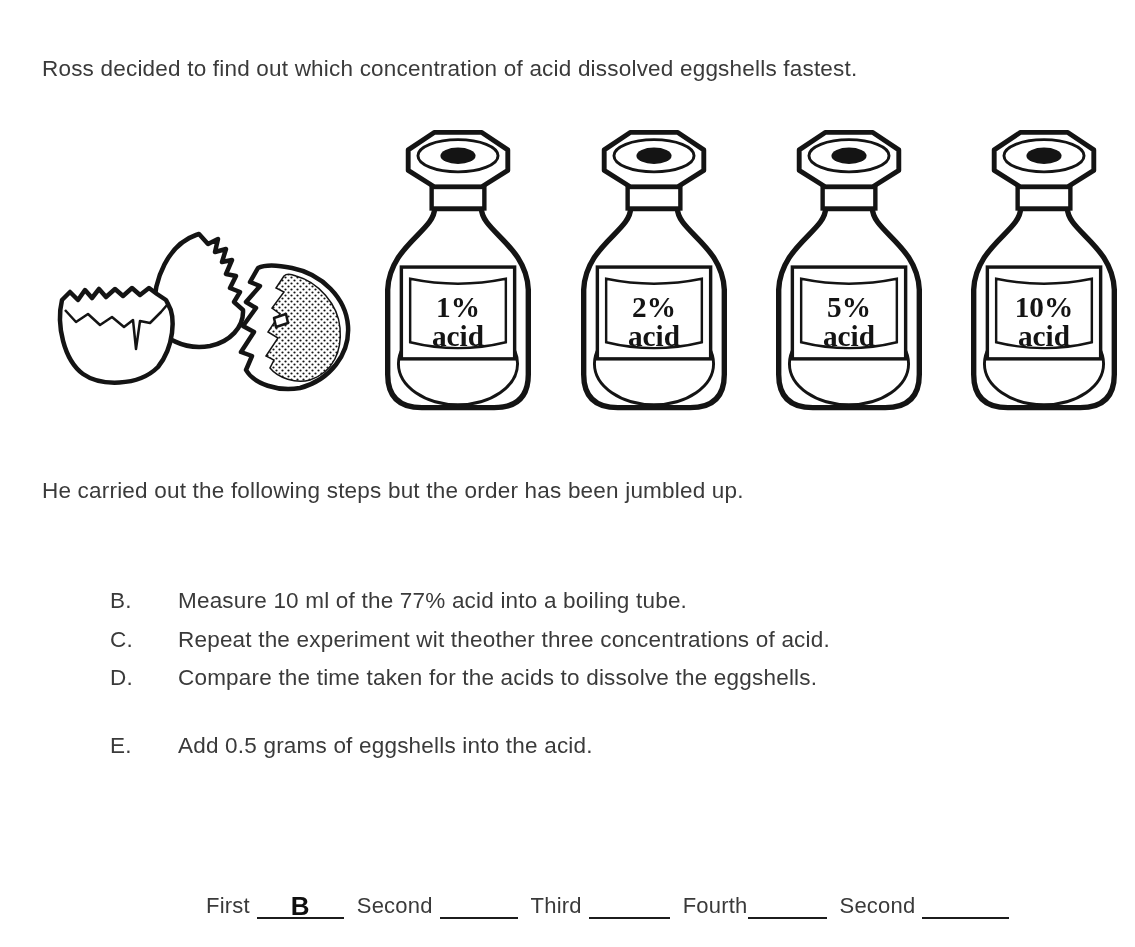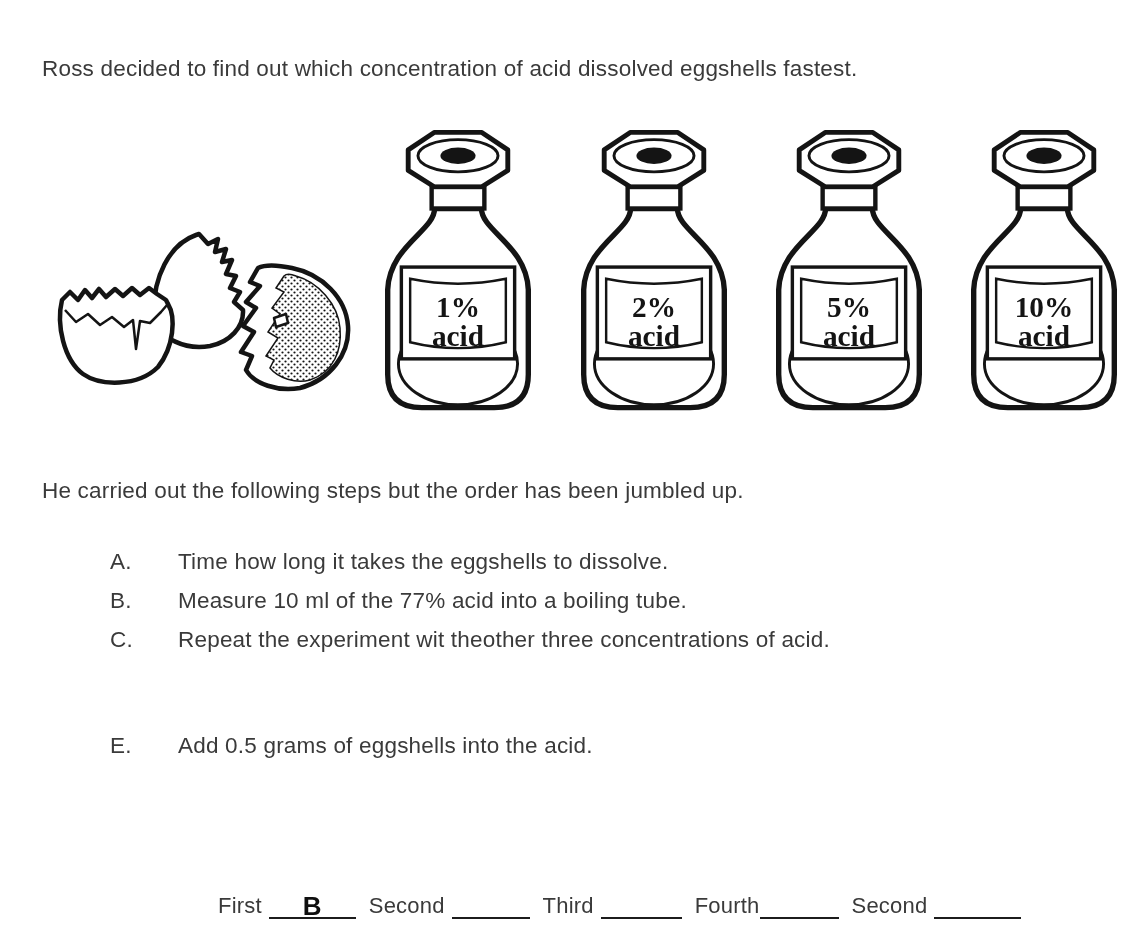--- a/index.html
+++ b/index.html
@@ -32,21 +32,21 @@
   .bottle{position:absolute;top:120px;width:166px;height:300px;}
   .bottle.b1{left:355px}
   .bottle.b2{left:551px}
   .bottle.b3{left:746px}
   .bottle.b4{left:941px}
   .bottle text{
     font-family:"Liberation Serif","DejaVu Serif",serif;
     font-weight:bold;font-size:30px;fill:#141414;
   }
   .answer-row{
-    position:absolute;left:198px;top:890px;
+    position:absolute;left:186px;top:890px;
     display:flex;align-items:flex-end;
     font-size:22px;letter-spacing:.2px;color:#3a3a3a;
   }
   .slot{display:flex;align-items:flex-end;}
   .slot-label{line-height:27px;margin-right:7px;white-space:nowrap;}
   .blank{
     display:inline-block;height:27px;
     border-bottom:2.5px solid #1c1c1c;
     text-align:center;margin-right:13px;
   }
@@ -151,29 +151,29 @@
     <g>
       <path d="M61,9 L109,9 L136,27 L136,48 L109,65 L61,65 L34,48 L34,27 Z" fill="#ffffff" stroke="#141414" stroke-width="5" stroke-linejoin="round"></path>
       <ellipse cx="85" cy="33" rx="41" ry="16.5" fill="none" stroke="#141414" stroke-width="3"></ellipse>
       <ellipse cx="85" cy="33" rx="18" ry="8.5" fill="#141414"></ellipse>
       <rect x="58" y="65" width="54" height="22" fill="#ffffff" stroke="#141414" stroke-width="4.5"></rect>
     </g>
   </svg>
 
   <p class="para jumbled">He carried out the following steps but the order has been jumbled up.</p>
 
-  <div class="step" style="top:549px">
-    <span class="letter">A.</span><span class="text">Time how long it takes the eggshells to dissolve.</span>
-  </div>
   <div class="step" style="top:588px">
     <span class="letter">B.</span><span class="text">Measure 10 ml of the 77% acid into a boiling tube.</span>
   </div>
   <div class="step" style="top:627px">
     <span class="letter">C.</span><span class="text">Repeat the experiment wit theother three concentrations of acid.</span>
   </div>
+  <div class="step" style="top:665px">
+    <span class="letter">D.</span><span class="text">Compare the time taken for the acids to dissolve the eggshells.</span>
+  </div>
   <div class="step" style="top:733px">
     <span class="letter">E.</span><span class="text">Add 0.5 grams of eggshells into the acid.</span>
   </div>
 
 
   <div class="answer-row">
     <div class="slot">
       <span class="slot-label">First</span>
       <span class="blank w1"><span class="ans">B</span></span>
     </div>

